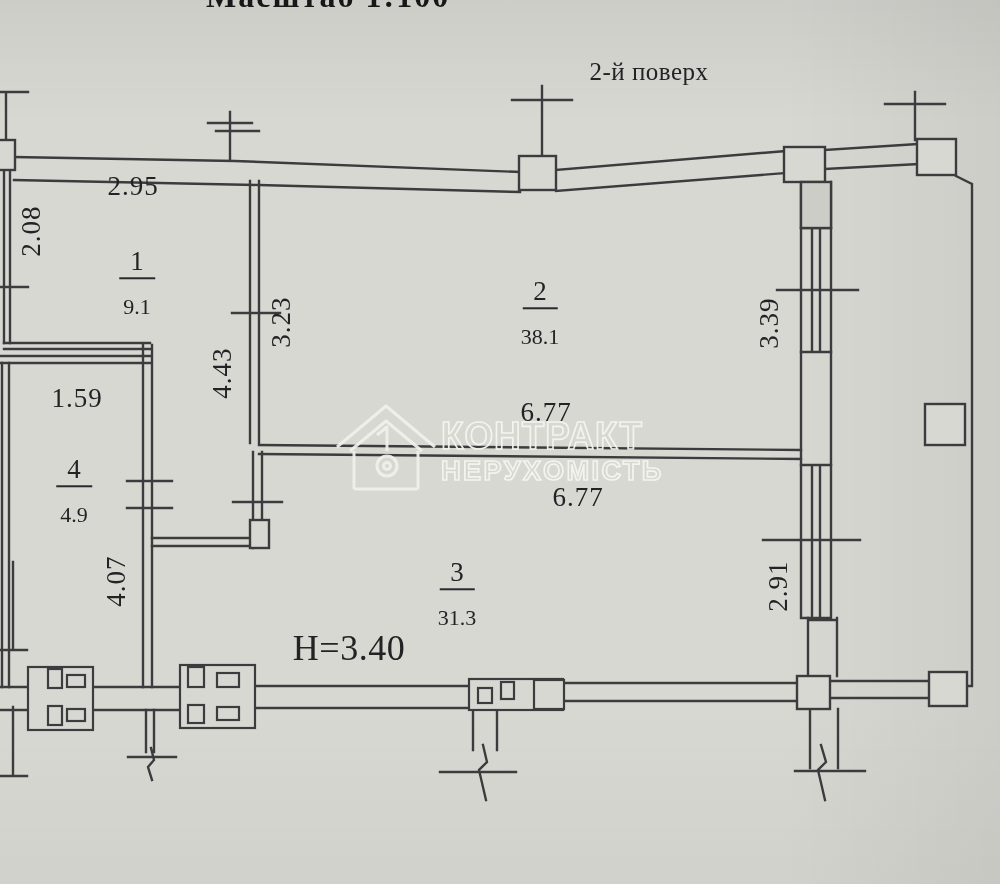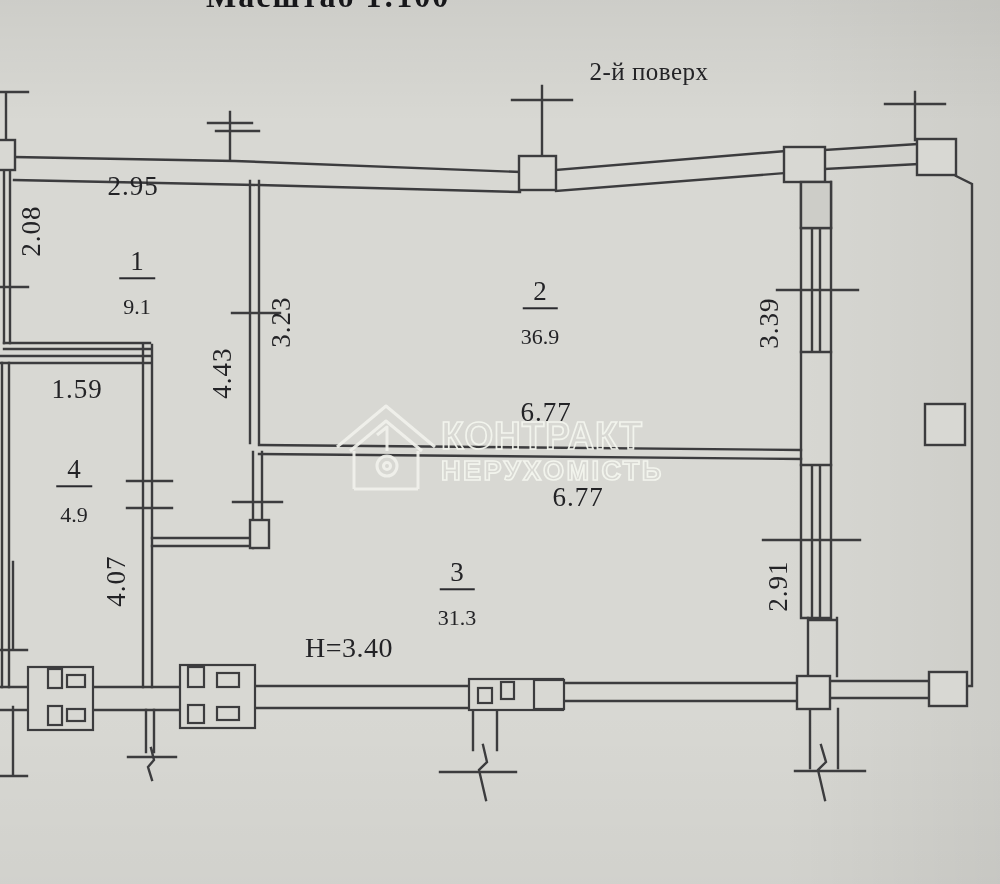--- a/index.html
+++ b/index.html
@@ -14,21 +14,21 @@
     color:#232326;
   }
   svg.plan{position:absolute;left:0;top:0;}
   .lbl{position:absolute;transform:translate(-50%,-50%);white-space:nowrap;}
   .dim{font-size:27px;letter-spacing:1px;color:#232326;}
   .vert{transform:translate(-50%,-50%) rotate(-90deg);}
   .room-label{position:absolute;transform:translate(-50%,-50%);text-align:center;line-height:1.05;}
   .rn{display:inline-block;font-size:27px;padding:0 11px 2px;border-bottom:2.5px solid #2a2a2e;}
   .ra{font-size:22px;margin-top:16px;}
   .floor{font-size:25px;letter-spacing:0.5px;}
-  .height{font-size:28px;letter-spacing:0.5px;}
+  .height{font-size:36px;letter-spacing:0.5px;}
   .scale{
     position:absolute;left:206px;top:-22px;font-size:32px;font-weight:600;
     letter-spacing:2px;color:#17171a;
   }
   .wm-text{
     position:absolute;font-family:"Liberation Sans","DejaVu Sans",sans-serif;
     font-weight:bold;color:rgba(255,255,255,0.28);
     -webkit-text-fill-color:transparent;
     -webkit-text-stroke:1.7px rgba(243,245,238,0.95);
     transform:scaleX(0.97);transform-origin:left center;
@@ -142,36 +142,36 @@
   <div class="scale">Масштаб 1:100</div>
 
   <div class="lbl floor" style="left:617px;top:72px;margin-left:32px;">2-й поверх</div>
 
   <div class="room-label" style="left:137px;top:283px;">
     <div class="rn">1</div>
     <div class="ra">9.1</div>
   </div>
   <div class="room-label" style="left:540px;top:313px;">
     <div class="rn">2</div>
-    <div class="ra">36.9</div>
+    <div class="ra">38.1</div>
   </div>
   <div class="room-label" style="left:457px;top:594px;">
     <div class="rn">3</div>
     <div class="ra">31.3</div>
   </div>
   <div class="room-label" style="left:74px;top:491px;">
     <div class="rn">4</div>
     <div class="ra">4.9</div>
   </div>
 
   <div class="lbl dim" style="left:133px;top:186px;">2.95</div>
   <div class="lbl dim vert" style="left:31px;top:231px;">2.08</div>
   <div class="lbl dim vert" style="left:281px;top:322px;">3.23</div>
   <div class="lbl dim vert" style="left:222px;top:373px;">4.43</div>
-  <div class="lbl dim" style="left:77px;top:389px;">1.59</div>
+  <div class="lbl dim" style="left:77px;top:398px;">1.59</div>
   <div class="lbl dim vert" style="left:116px;top:581px;">4.07</div>
   <div class="lbl dim" style="left:546px;top:412px;">6.77</div>
   <div class="lbl dim" style="left:578px;top:497px;">6.77</div>
   <div class="lbl dim vert" style="left:769px;top:323px;">3.39</div>
   <div class="lbl dim vert" style="left:778px;top:586px;">2.91</div>
 
   <div class="lbl height" style="left:349px;top:648px;">Н=3.40</div>
 
 </div>
 

